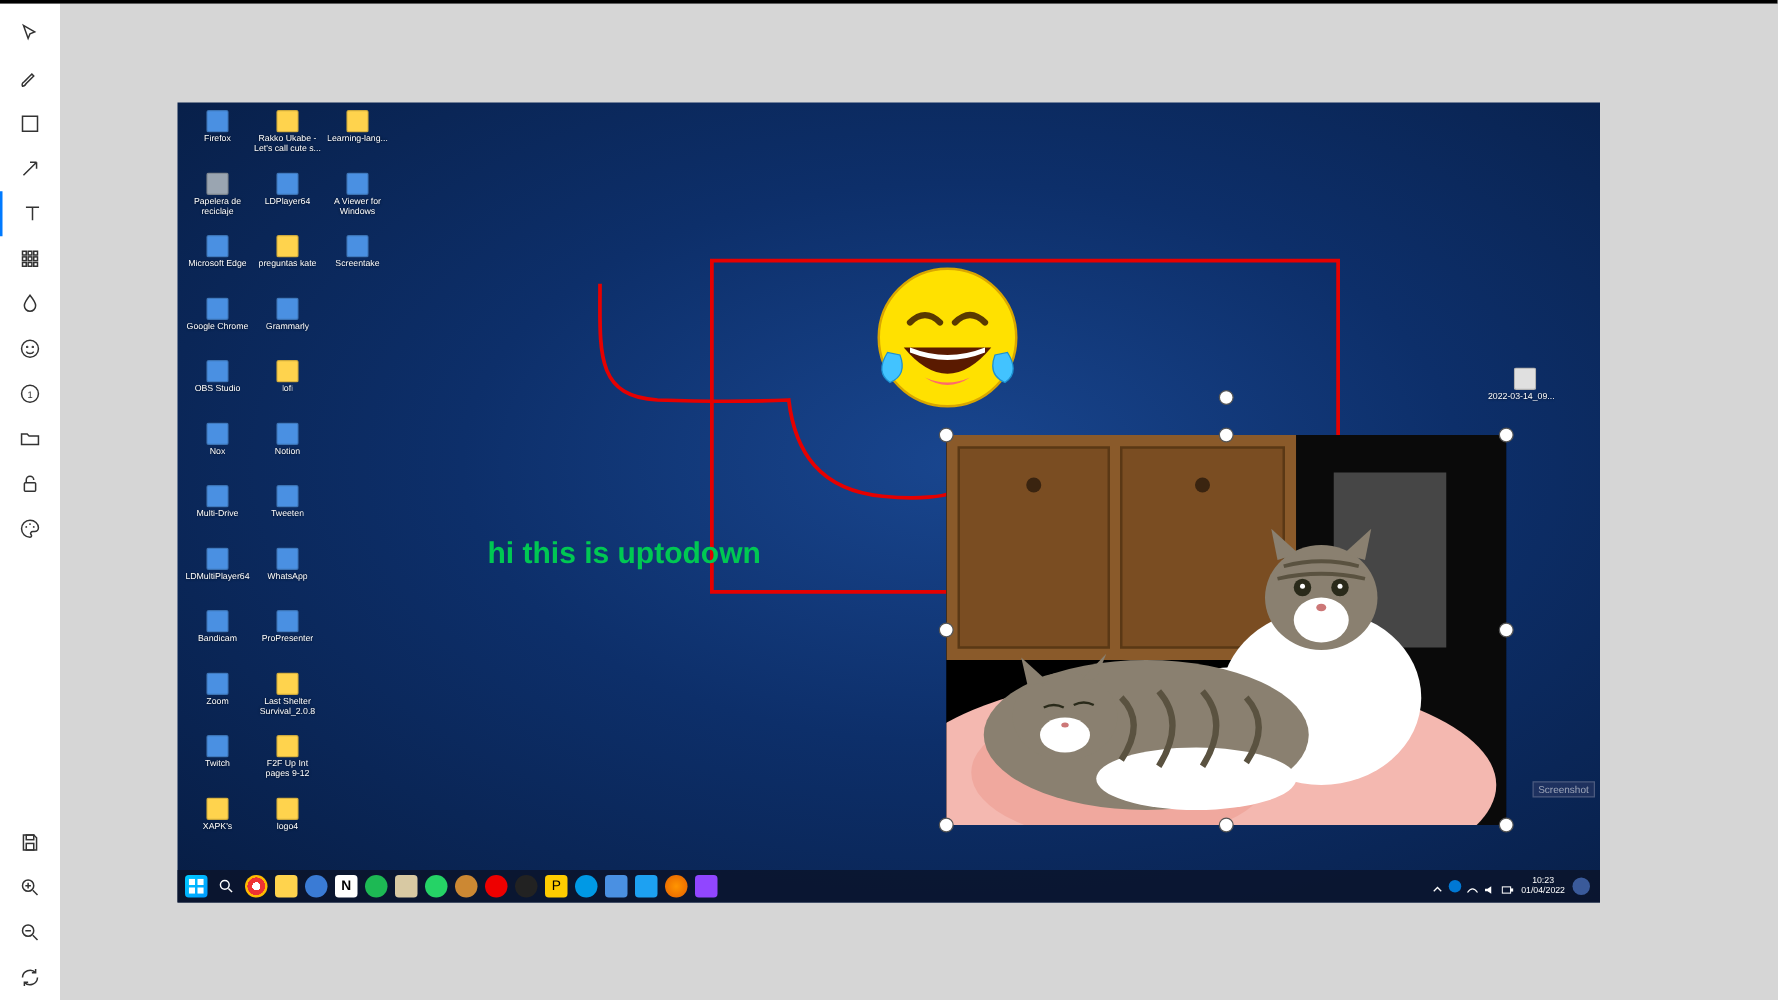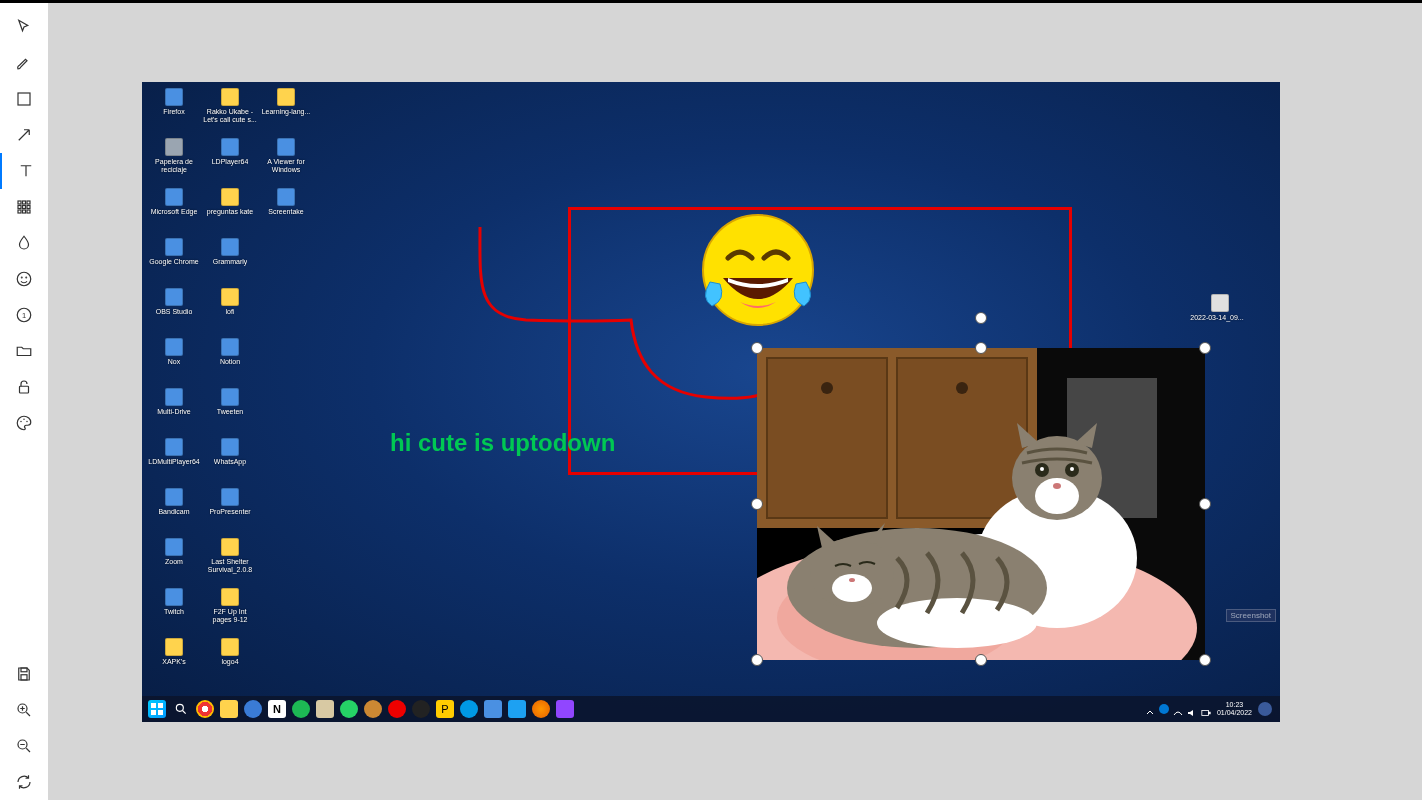--- a/index.html
+++ b/index.html
@@ -117,21 +117,21 @@
     background: #e0e0e0;
     margin: 0 auto 2px;
   }
   .right-file .dicon-label {
     font-size: 7px;
     color: #fff;
   }
   .watermark {
     position: absolute;
     right: 4px;
-    bottom: 100px;
+    bottom: 84px;
     font-size: 8px;
     color: rgba(255,255,255,0.55);
     background: rgba(80,80,120,0.3);
     padding: 1px 4px;
     border: 1px solid rgba(255,255,255,0.2);
     text-align: right;
   }
   .taskbar {
     position: absolute;
     bottom: 0;
@@ -468,21 +468,21 @@
     </div>
 
     <div class="watermark">Screenshot</div>
 
     <div class="red-rect" style="left:426px; top:125px; width:504px; height:268px;"></div>
 
     <svg class="freehand" style="left:334px; top:140px; width:290px;height:200px" viewBox="0 0 290 200">
       <path d="M4 5 C 4 60, 0 95, 50 98 C 110 100, 155 98, 155 98 C 160 140, 180 170, 230 175 C 260 178, 280 175, 285 172"></path>
     </svg>
 
-    <div class="text-annotation" style="left:248px; top:347px;">hi cute is uptodown</div>
+    <div class="text-annotation" style="left:248px; top:347px;">hi this is uptodown</div>
 
     <svg class="emoji" style="left:556px; top:128px;" viewBox="0 0 120 120">
       <circle cx="60" cy="60" r="55" fill="#ffe100" stroke="#d9a600" stroke-width="2"></circle>
 
       <path d="M30 48 Q42 36 54 48" stroke="#5a3a00" stroke-width="5" fill="none" stroke-linecap="round"></path>
       <path d="M66 48 Q78 36 90 48" stroke="#5a3a00" stroke-width="5" fill="none" stroke-linecap="round"></path>
 
       <path d="M25 68 Q60 110 95 68 Z" fill="#5a1a00"></path>
       <path d="M30 68 Q60 80 90 68 L90 72 Q60 84 30 72 Z" fill="#fff"></path>
       <path d="M42 92 Q60 104 78 92 Q60 100 42 92 Z" fill="#ff6b6b"></path>

